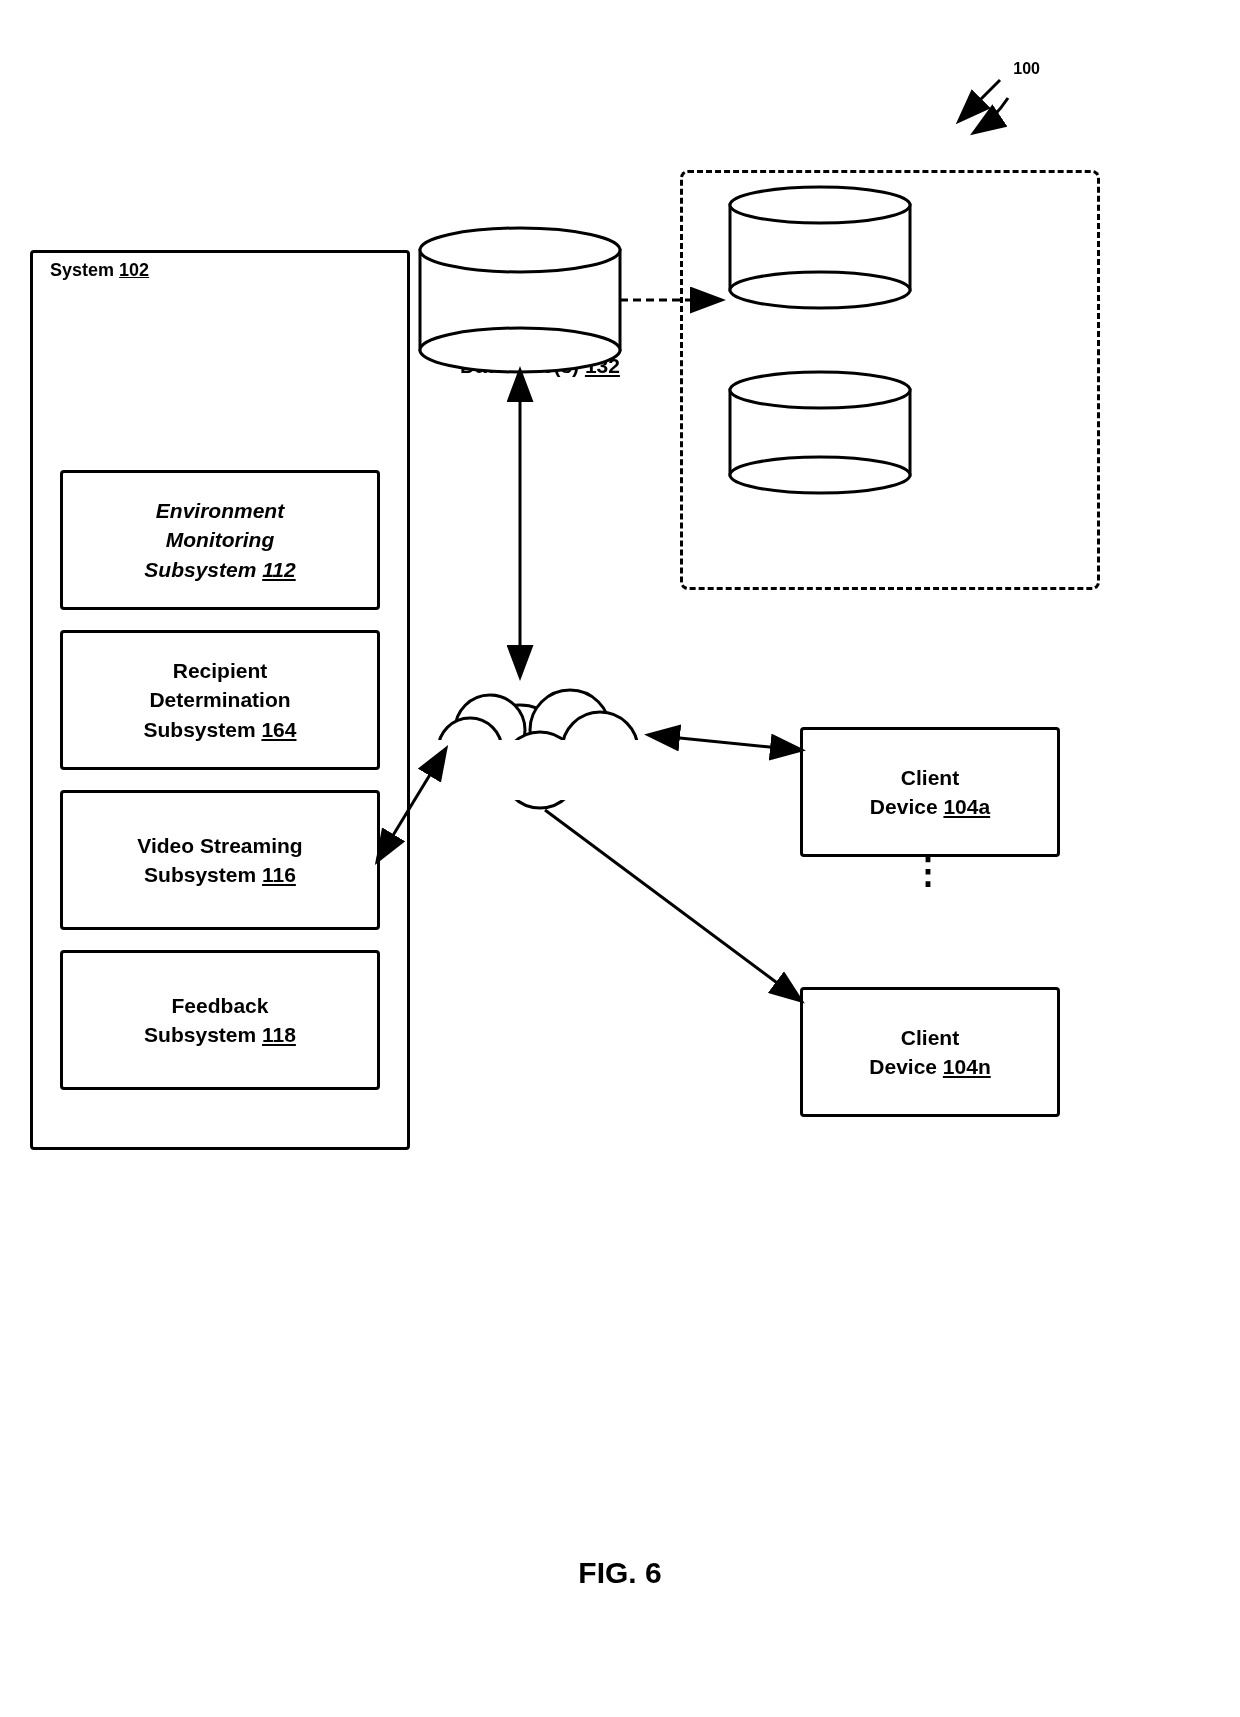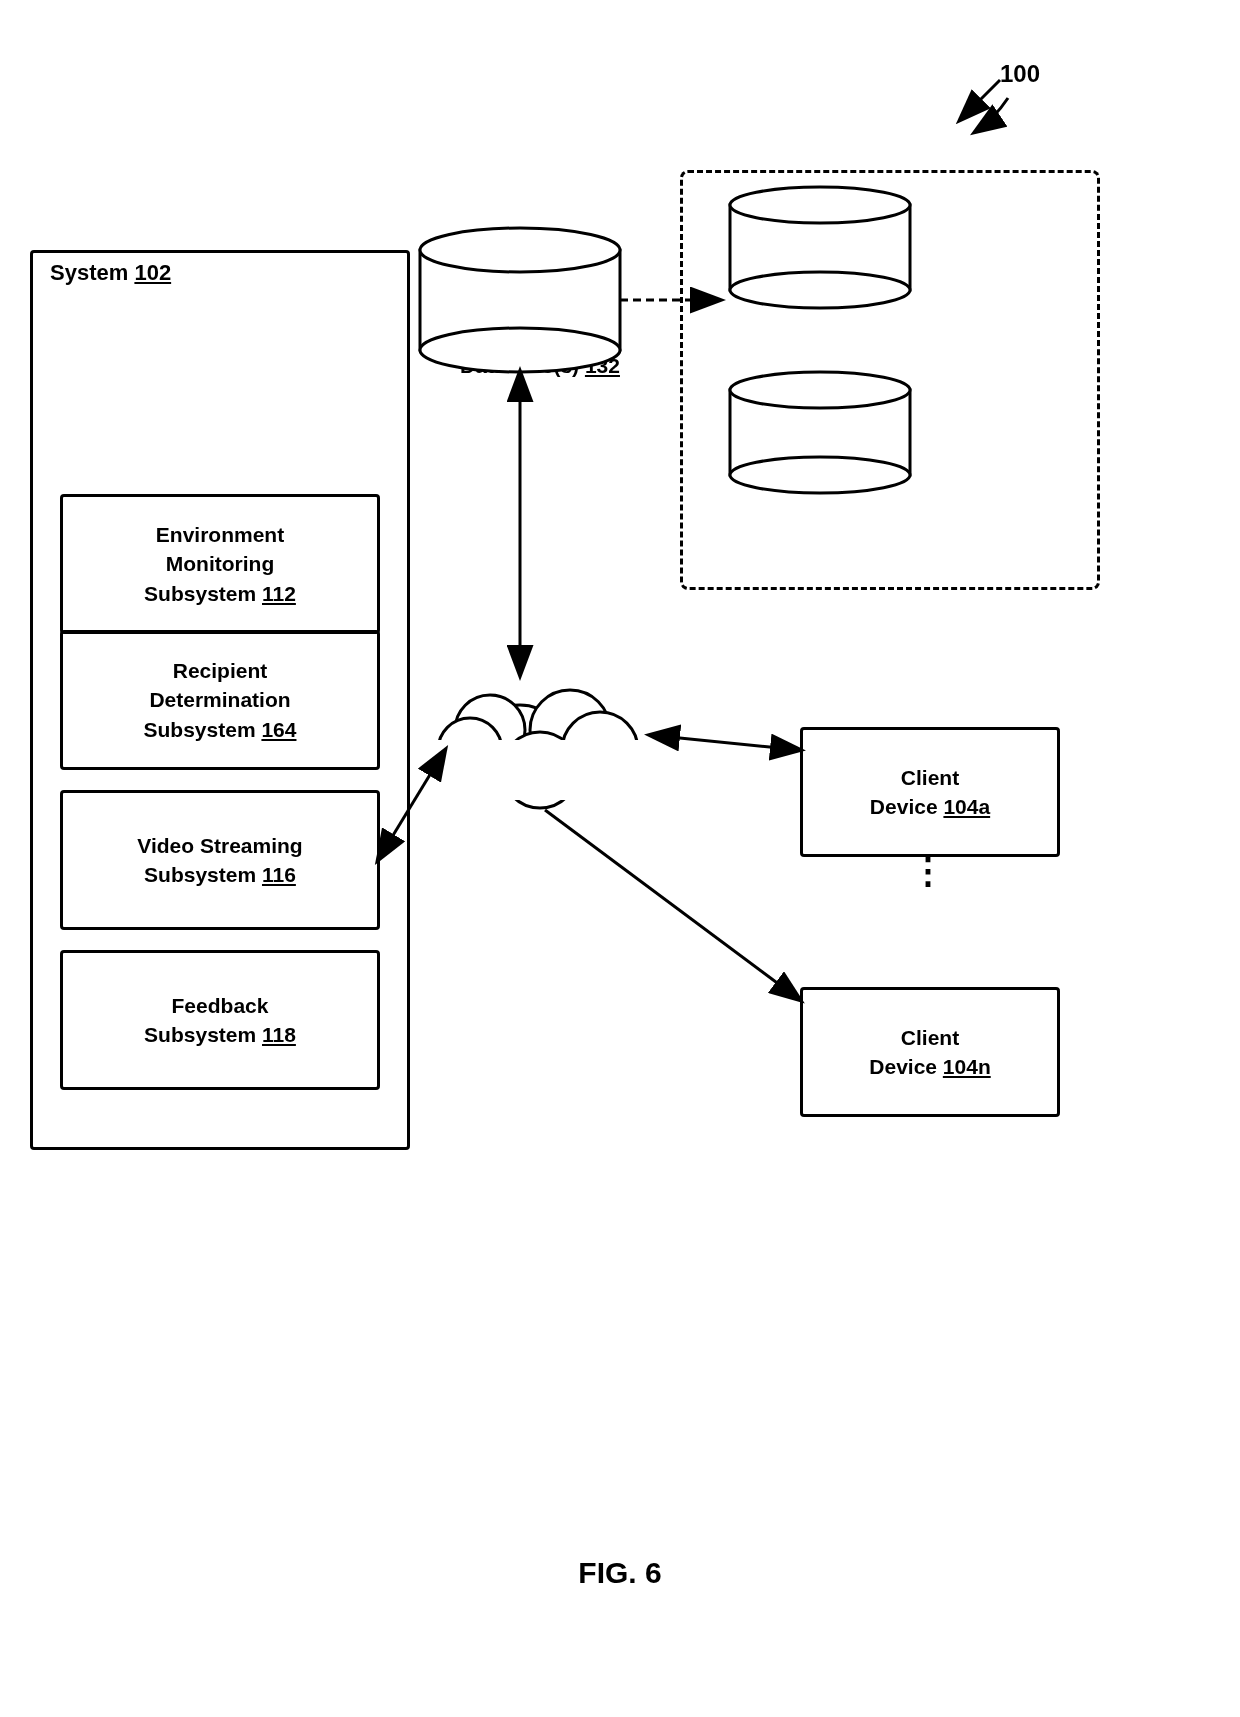--- a/index.html
+++ b/index.html
@@ -17,40 +17,40 @@
       width: 1240px;
       height: 1600px;
       top: 50px;
     }
 
     
     .ref-100 {
       position: absolute;
       top: 10px;
       right: 200px;
-      font-size: 24px;
+      font-size: 16px;
       font-weight: bold;
     }
 
     
     .system-box {
       position: absolute;
       left: 30px;
       top: 200px;
       width: 380px;
       height: 900px;
       border: 3px solid #000;
       border-radius: 4px;
     }
 
     .system-label {
       position: absolute;
       left: 50px;
       top: 210px;
-      font-size: 22px;
+      font-size: 18px;
       font-weight: bold;
     }
 
     .system-label u {
       text-decoration: underline;
     }
 
     
     .subsystem-box {
       position: absolute;
@@ -65,21 +65,21 @@
       text-align: center;
       font-size: 21px;
       font-weight: bold;
       line-height: 1.4;
     }
 
     .subsystem-box u {
       text-decoration: underline;
     }
 
-    .subsystem-1 { top: 444px; }
+    .subsystem-1 { top: 420px; font-style: italic; }
     .subsystem-2 { top: 580px; }
     .subsystem-3 { top: 740px; }
     .subsystem-4 { top: 900px; }
 
     
     .pred-db-label {
       position: absolute;
       left: 440px;
       top: 280px;
       font-size: 21px;

